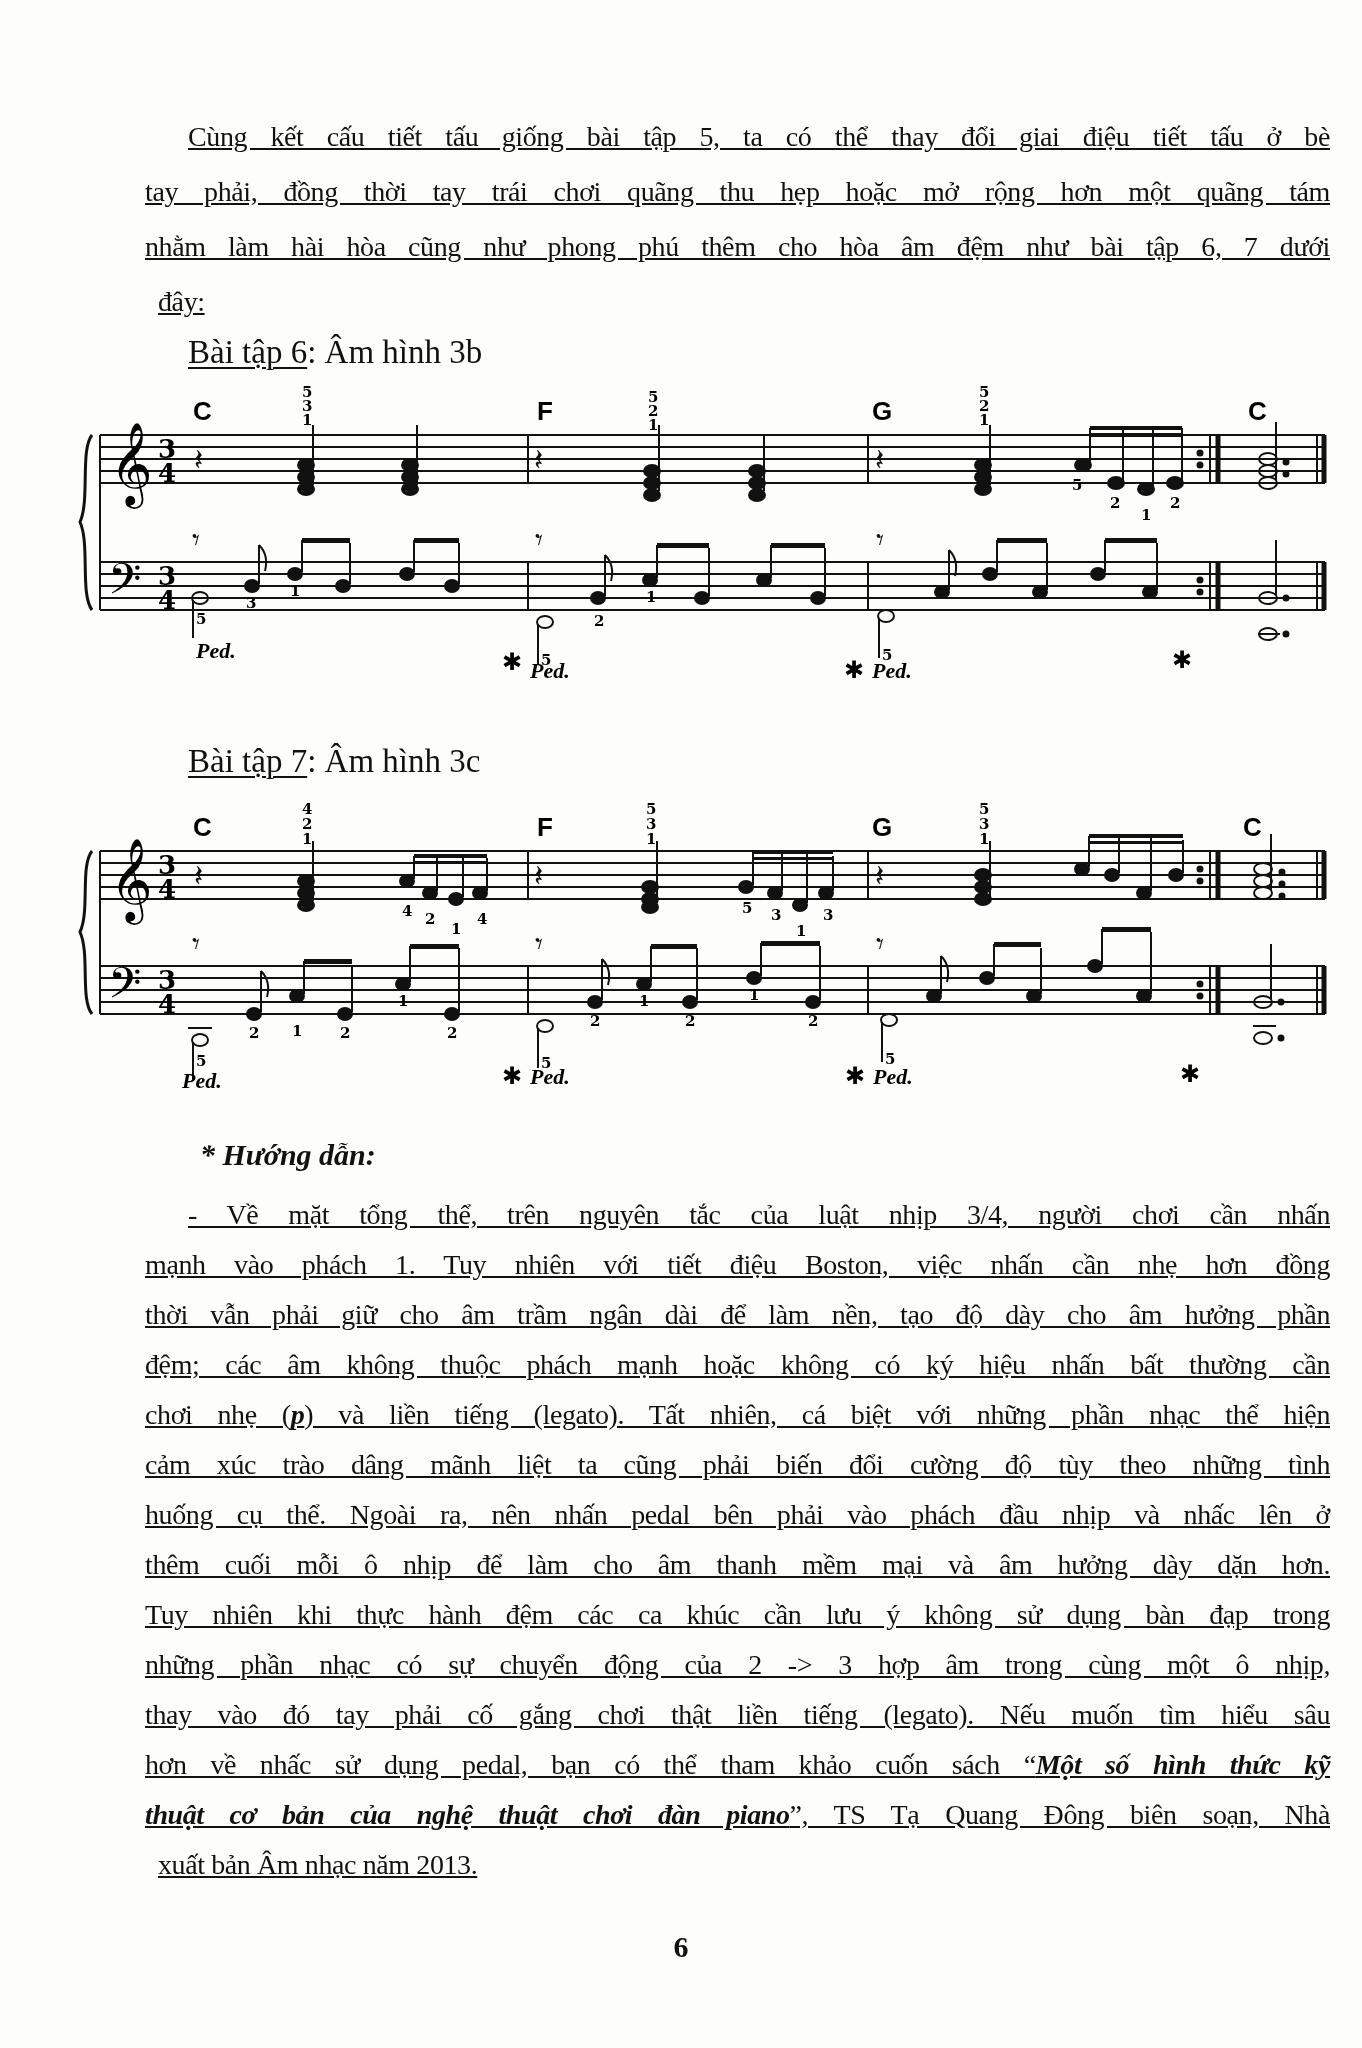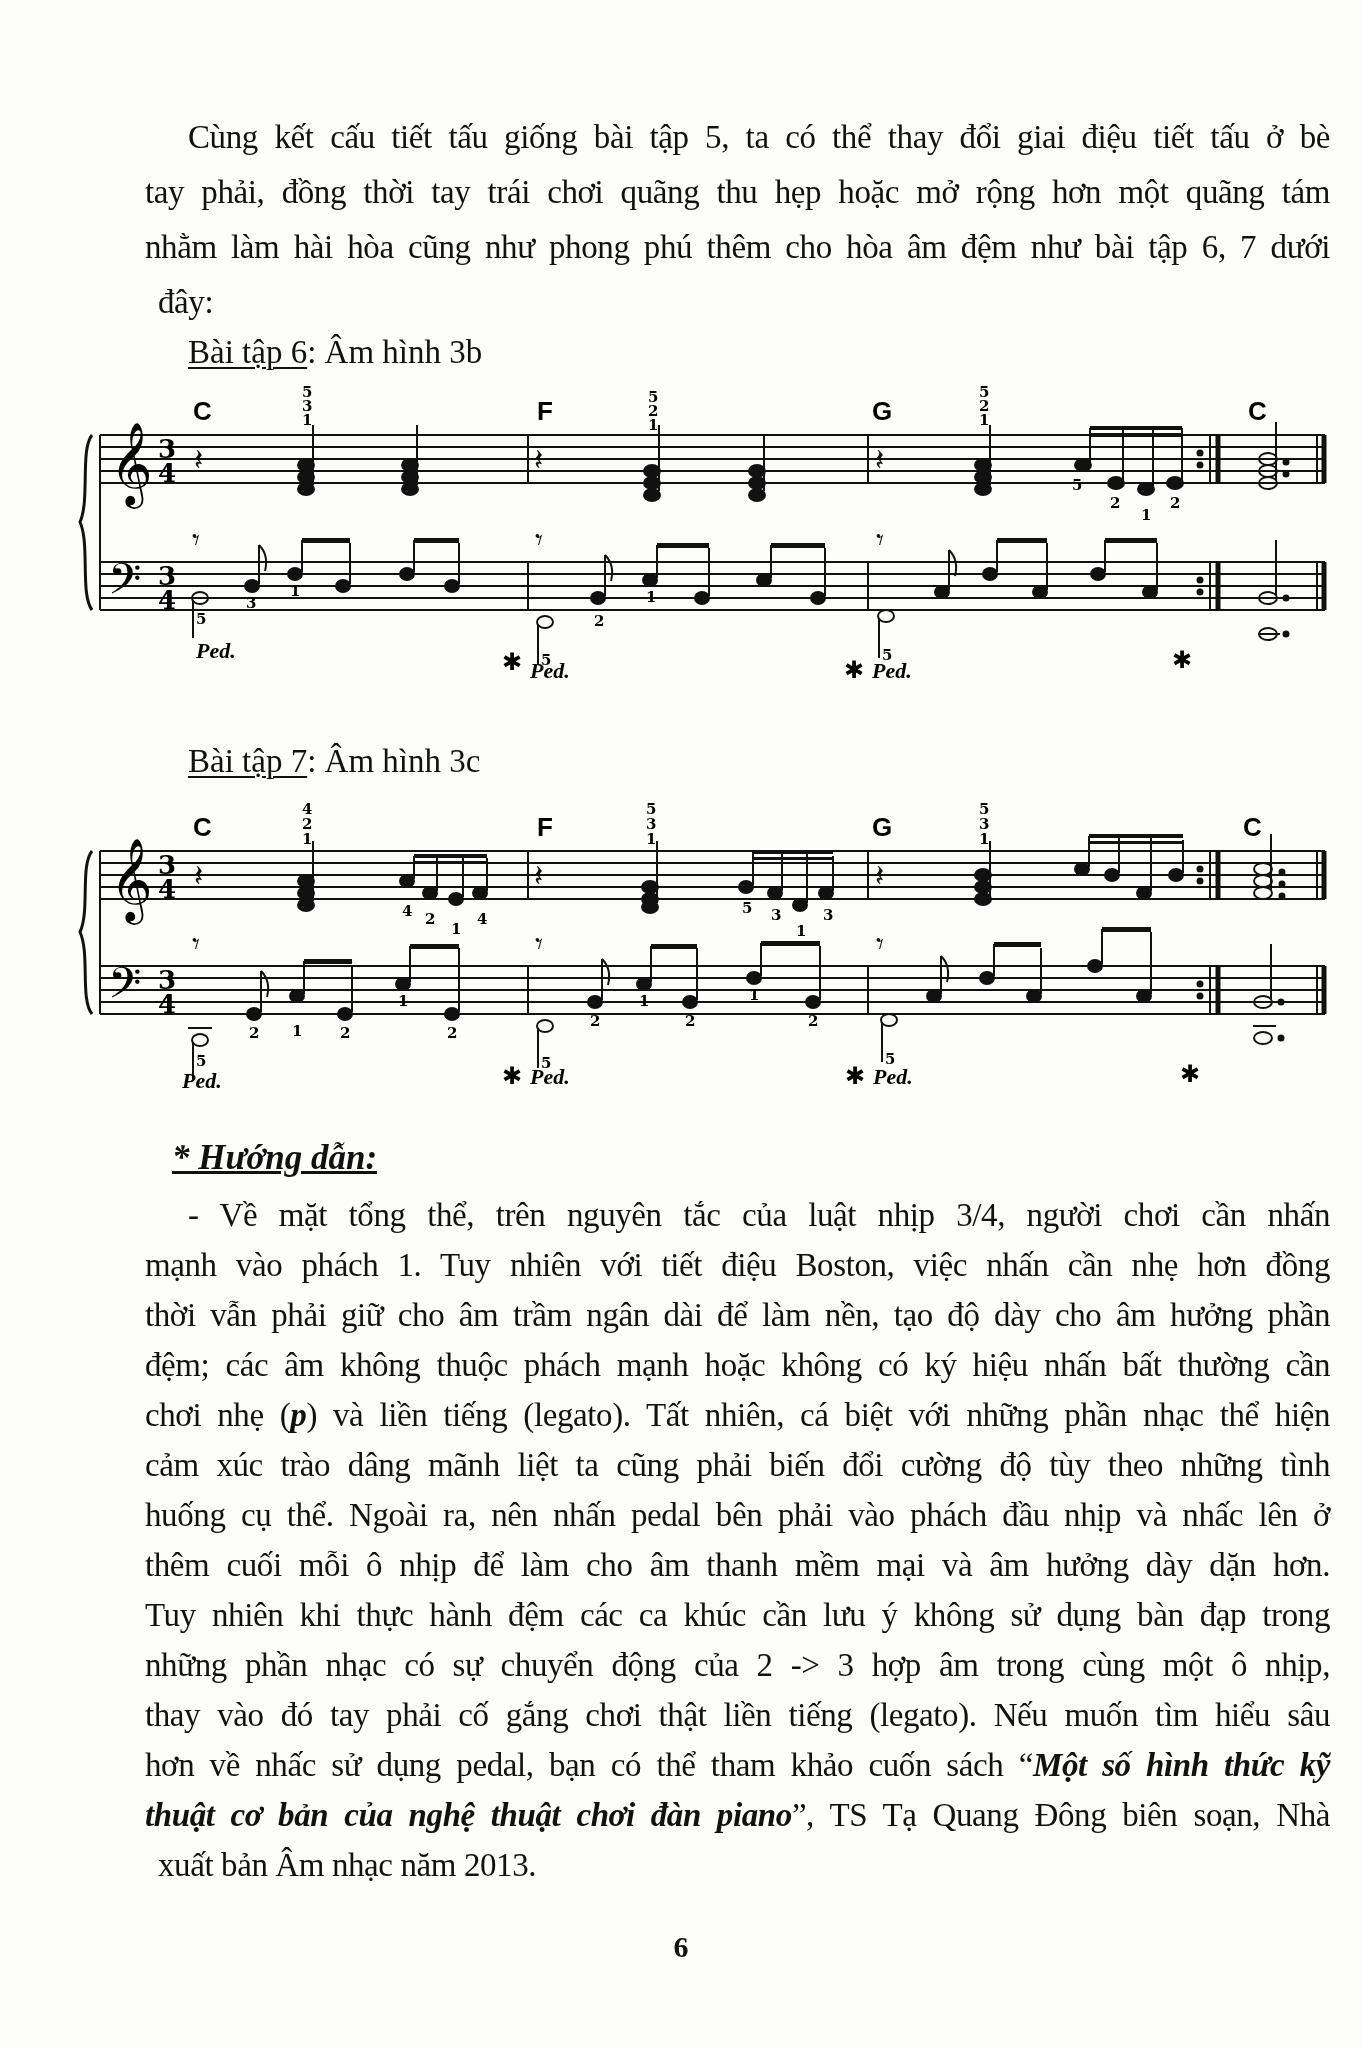--- a/index.html
+++ b/index.html
@@ -1,24 +1,24 @@
 <!DOCTYPE html>
 <html><head>
 <meta charset="utf-8">
 <style>
   html,body{margin:0;padding:0;}
   body{width:1362px;height:2048px;background:#fdfdfb;position:relative;overflow:hidden;
        font-family:"Liberation Serif","DejaVu Serif",serif;color:#111;}
-  .line{position:absolute;left:145px;width:1185px;font-size:33px;line-height:40px;white-space:nowrap;
-        text-align:justify;text-align-last:justify;letter-spacing:-0.4px;}
+  .line{position:absolute;left:145px;width:1185px;font-size:28px;line-height:40px;white-space:nowrap;
+        text-align:justify;text-align-last:justify;letter-spacing:-0.4px;text-decoration:underline;}
   .line.indent{left:188px;width:1142px;}
   .line.last{text-align-last:left;margin-left:13px;}
   .heading{position:absolute;left:188px;font-size:33px;line-height:40px;white-space:nowrap;}
   .heading u{text-underline-offset:4px;text-decoration-thickness:2px;}
-  .guide-title{position:absolute;left:172px;font-size:35px;font-weight:bold;font-style:italic;text-decoration:underline;}
+  .guide-title{position:absolute;left:200px;font-size:30px;font-weight:bold;font-style:italic;}
   .bi{font-weight:bold;font-style:italic;}
   .score{position:absolute;left:0;width:1362px;}
   .score svg{position:absolute;left:0;top:0;}
   .page-number{position:absolute;left:0;width:1362px;text-align:center;top:1930px;font-size:30px;font-weight:bold;}
   svg text{font-family:"DejaVu Serif",serif;}
   .chord{font-family:"Liberation Sans",sans-serif;font-weight:bold;font-size:26px;}
   .fing{font-family:"DejaVu Serif",serif;font-weight:bold;font-size:15px;}
   .ped{font-family:"Liberation Serif",serif;font-style:italic;font-weight:bold;font-size:22px;}
   .star{font-family:"DejaVu Sans",sans-serif;font-weight:bold;font-size:24px;}
   .clef{font-family:"DejaVu Serif",serif;}

